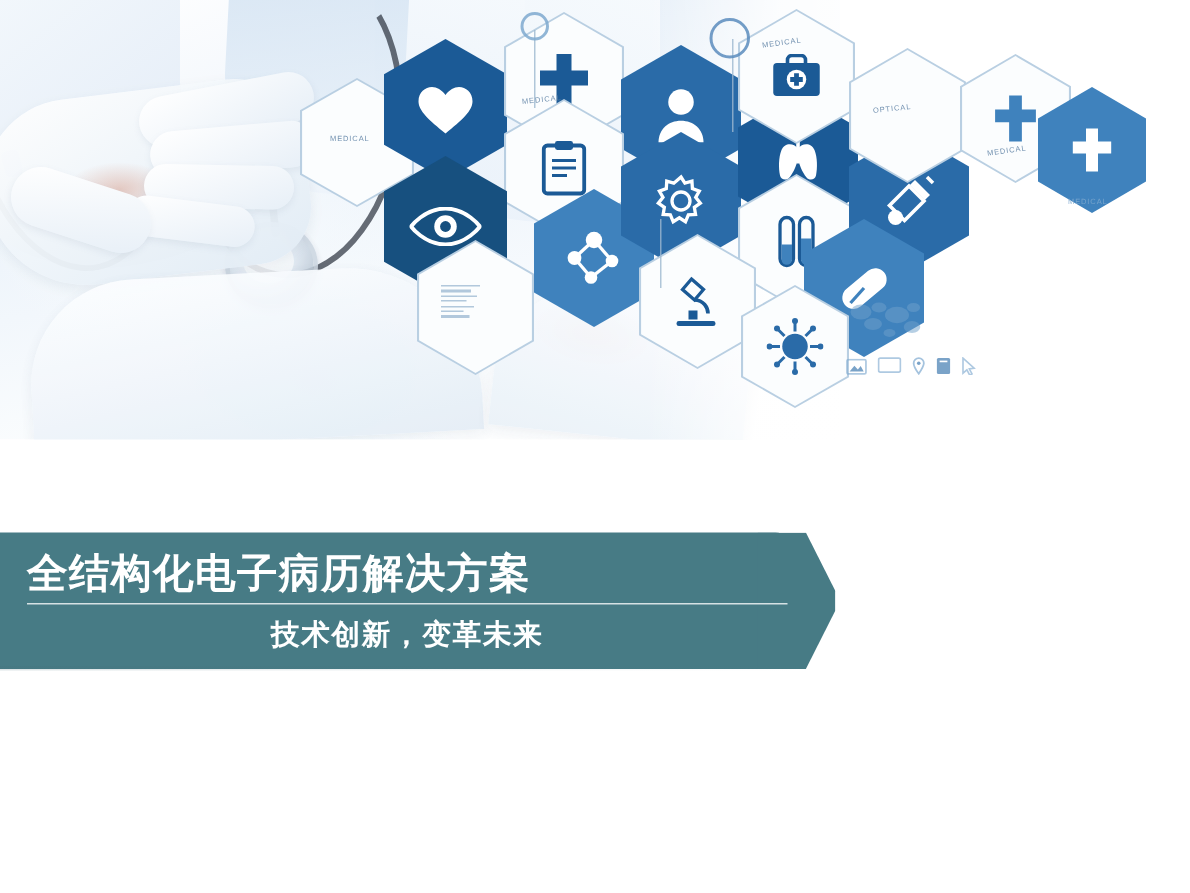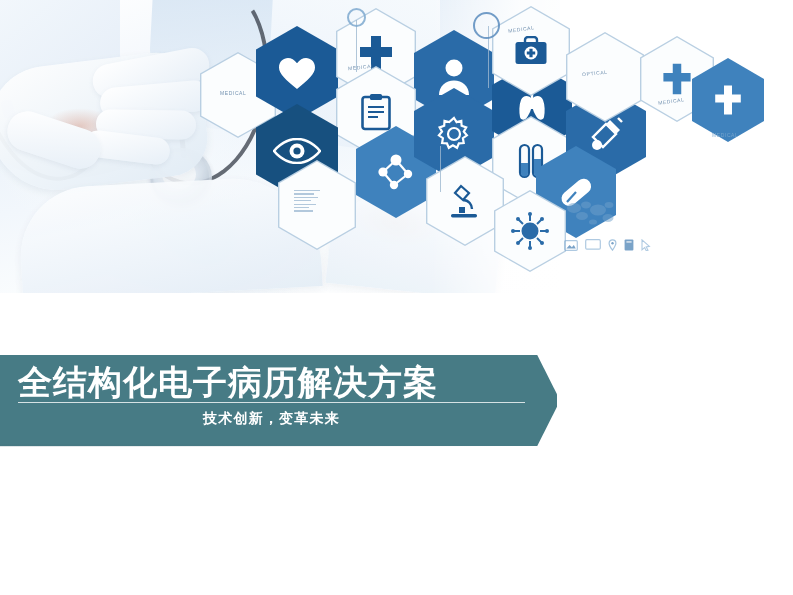--- a/index.html
+++ b/index.html
@@ -94,27 +94,27 @@
 
   .strip{position:absolute;left:368px;top:233px;display:flex;gap:7px;align-items:center;opacity:.62;}
   .strip i{display:block;}
 
   
   .banner{position:absolute;left:0;top:355px;width:557px;height:91px;}
   .banner-body{position:absolute;left:0;top:0;width:527px;height:91px;background:#477b85;
      border-radius:0 10px 10px 0;}
   .banner-tip{position:absolute;left:505px;top:0;width:52px;height:91px;background:#477b85;
      clip-path:polygon(0 0,62% 0,100% 43%,100% 57%,62% 100%,0 100%);}
-  .banner-title{position:absolute;left:18px;top:10px;color:#ffffff;font-size:34px;
+  .banner-title{position:absolute;left:18px;top:10px;color:#ffffff;font-size:27px;
      font-weight:bold;letter-spacing:1px;line-height:34px;z-index:5;
      font-family:"Liberation Sans","DejaVu Sans",sans-serif;}
   .banner-rule{position:absolute;left:18px;top:47px;width:507px;height:1px;
      background:rgba(255,255,255,.78);z-index:5;}
   .banner-sub{position:absolute;left:18px;top:55px;width:507px;text-align:center;
-     color:#ffffff;font-size:14px;font-weight:bold;letter-spacing:1.2px;z-index:5;
+     color:#ffffff;font-size:19px;font-weight:bold;letter-spacing:1.2px;z-index:5;
      font-family:Liberation Mono, monospace;}
   .banner-shadow{position:absolute;left:0;top:444px;width:540px;height:3px;
      background:linear-gradient(90deg,rgba(70,110,120,.18),rgba(70,110,120,0));}
 </style>
 </head>
 <body>
 
 <div class="slide">
 
   <div class="hero">

